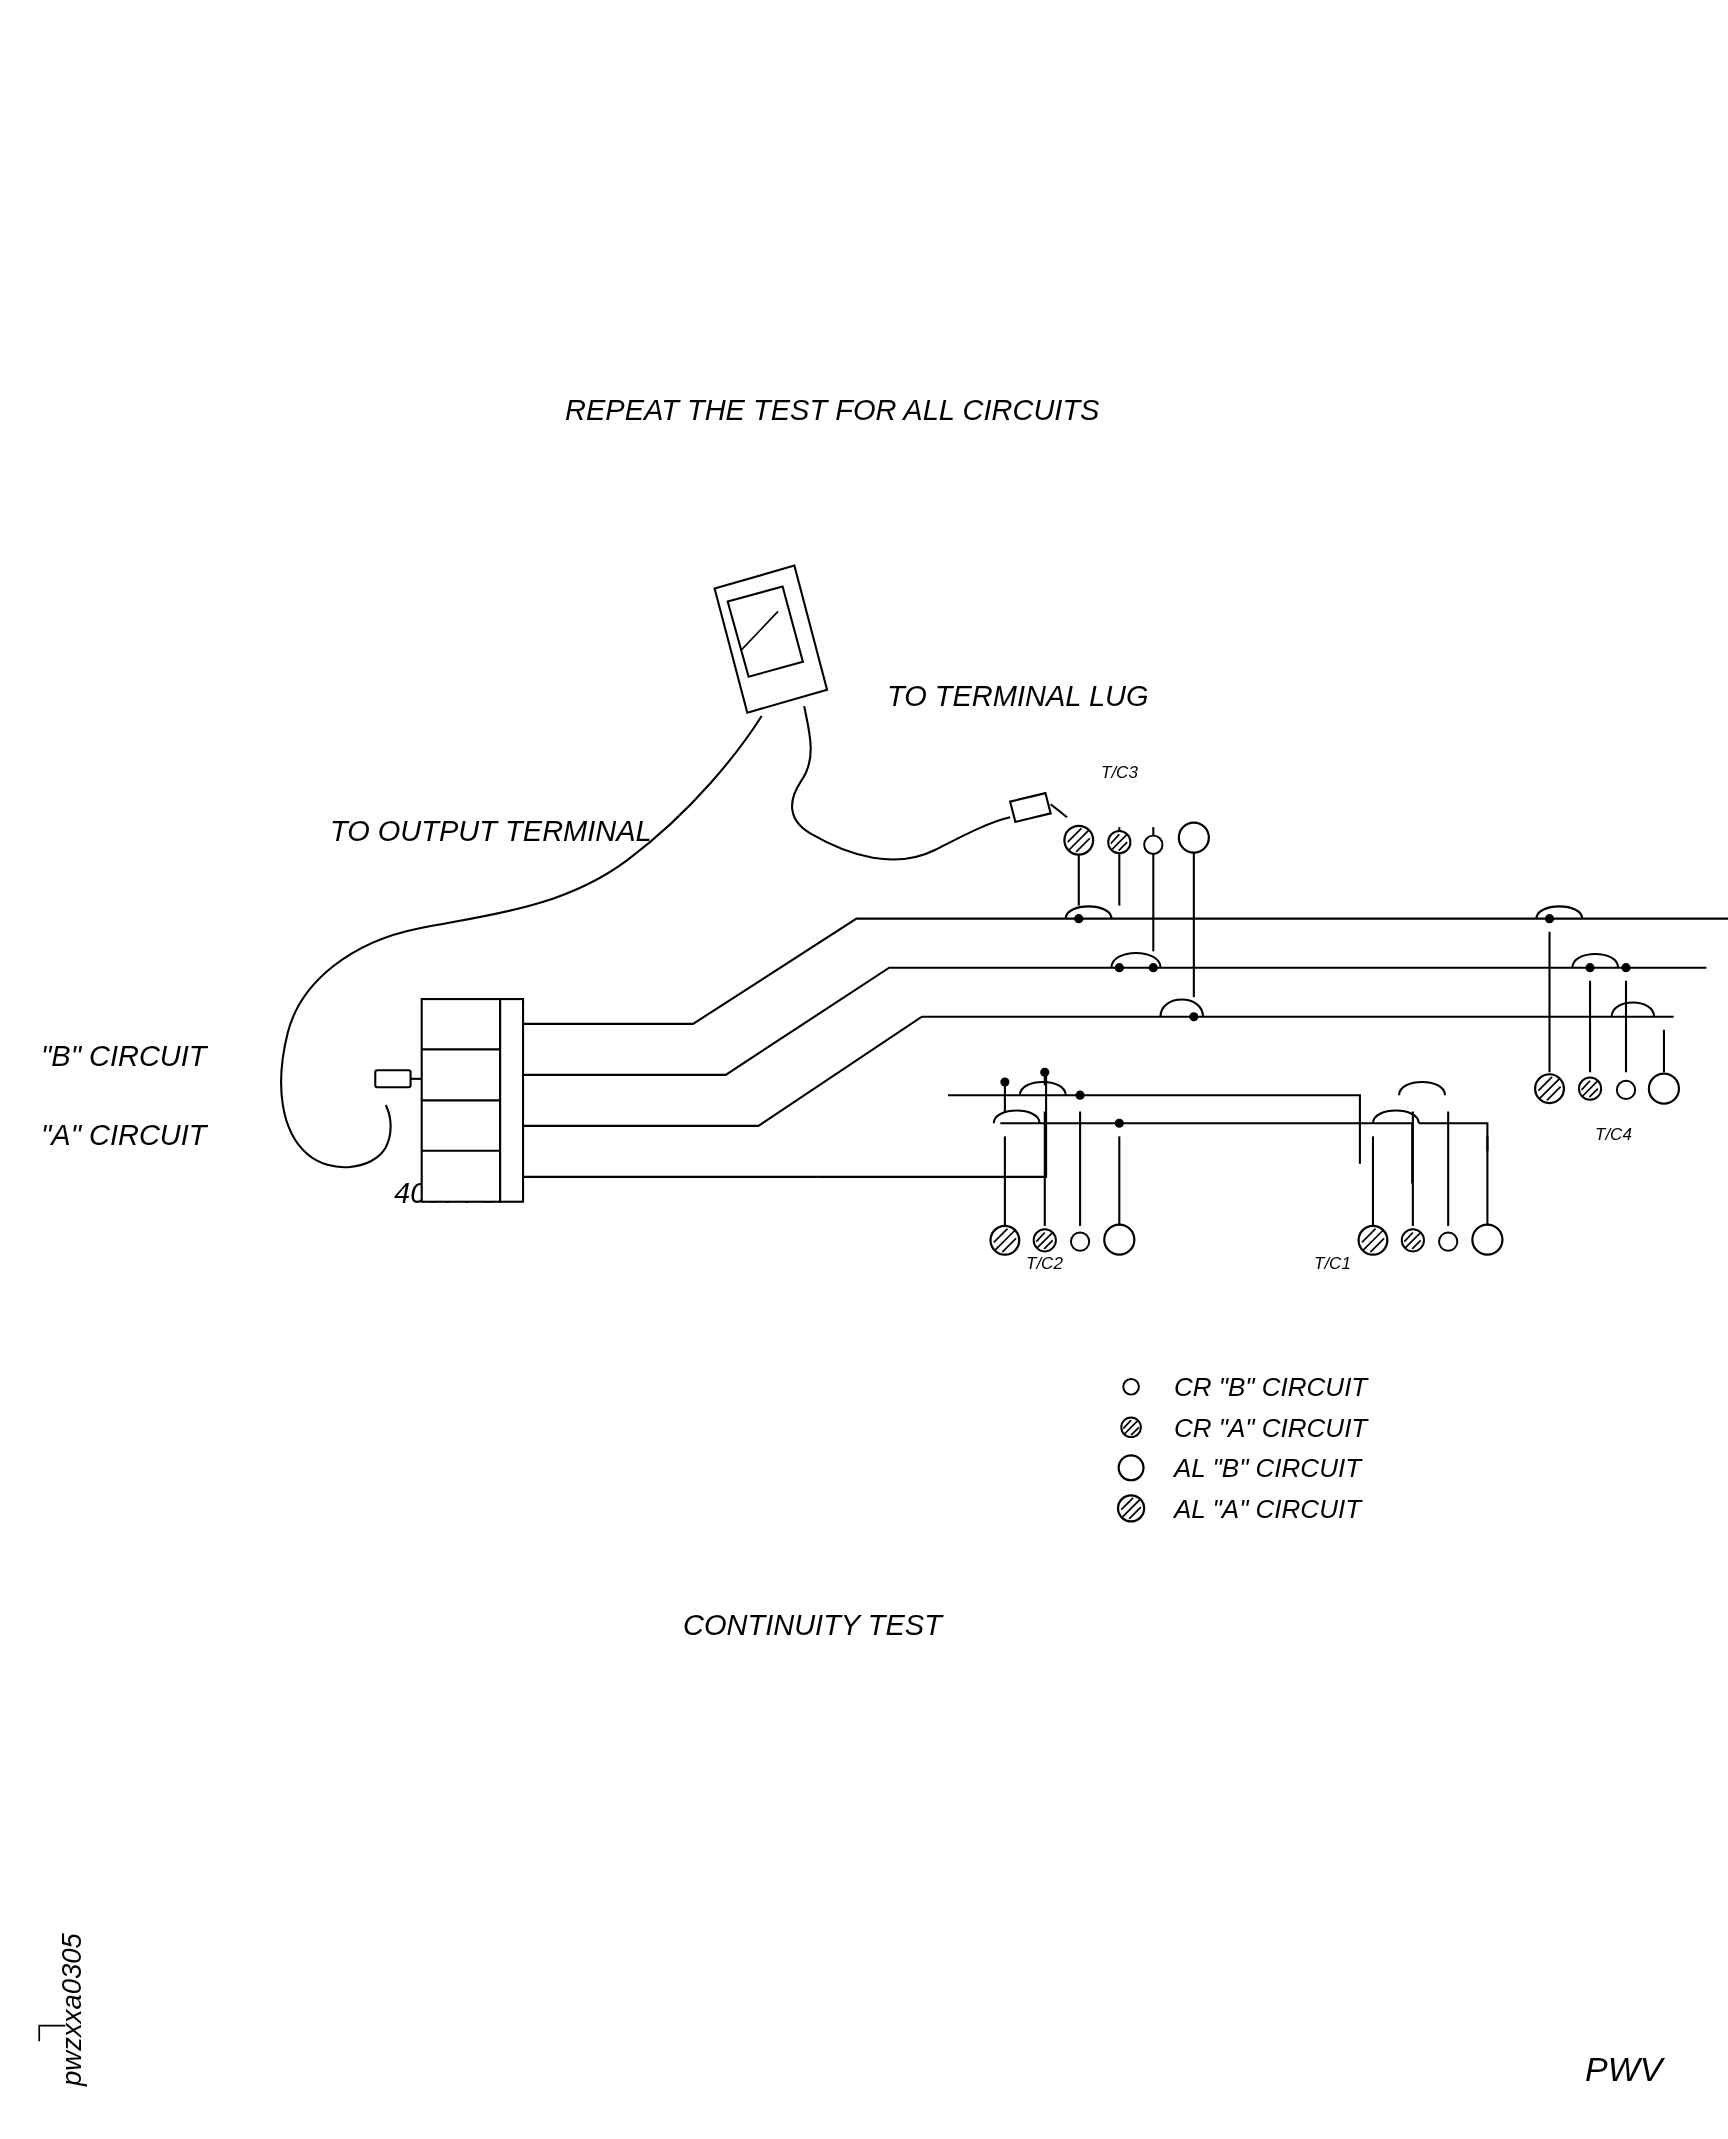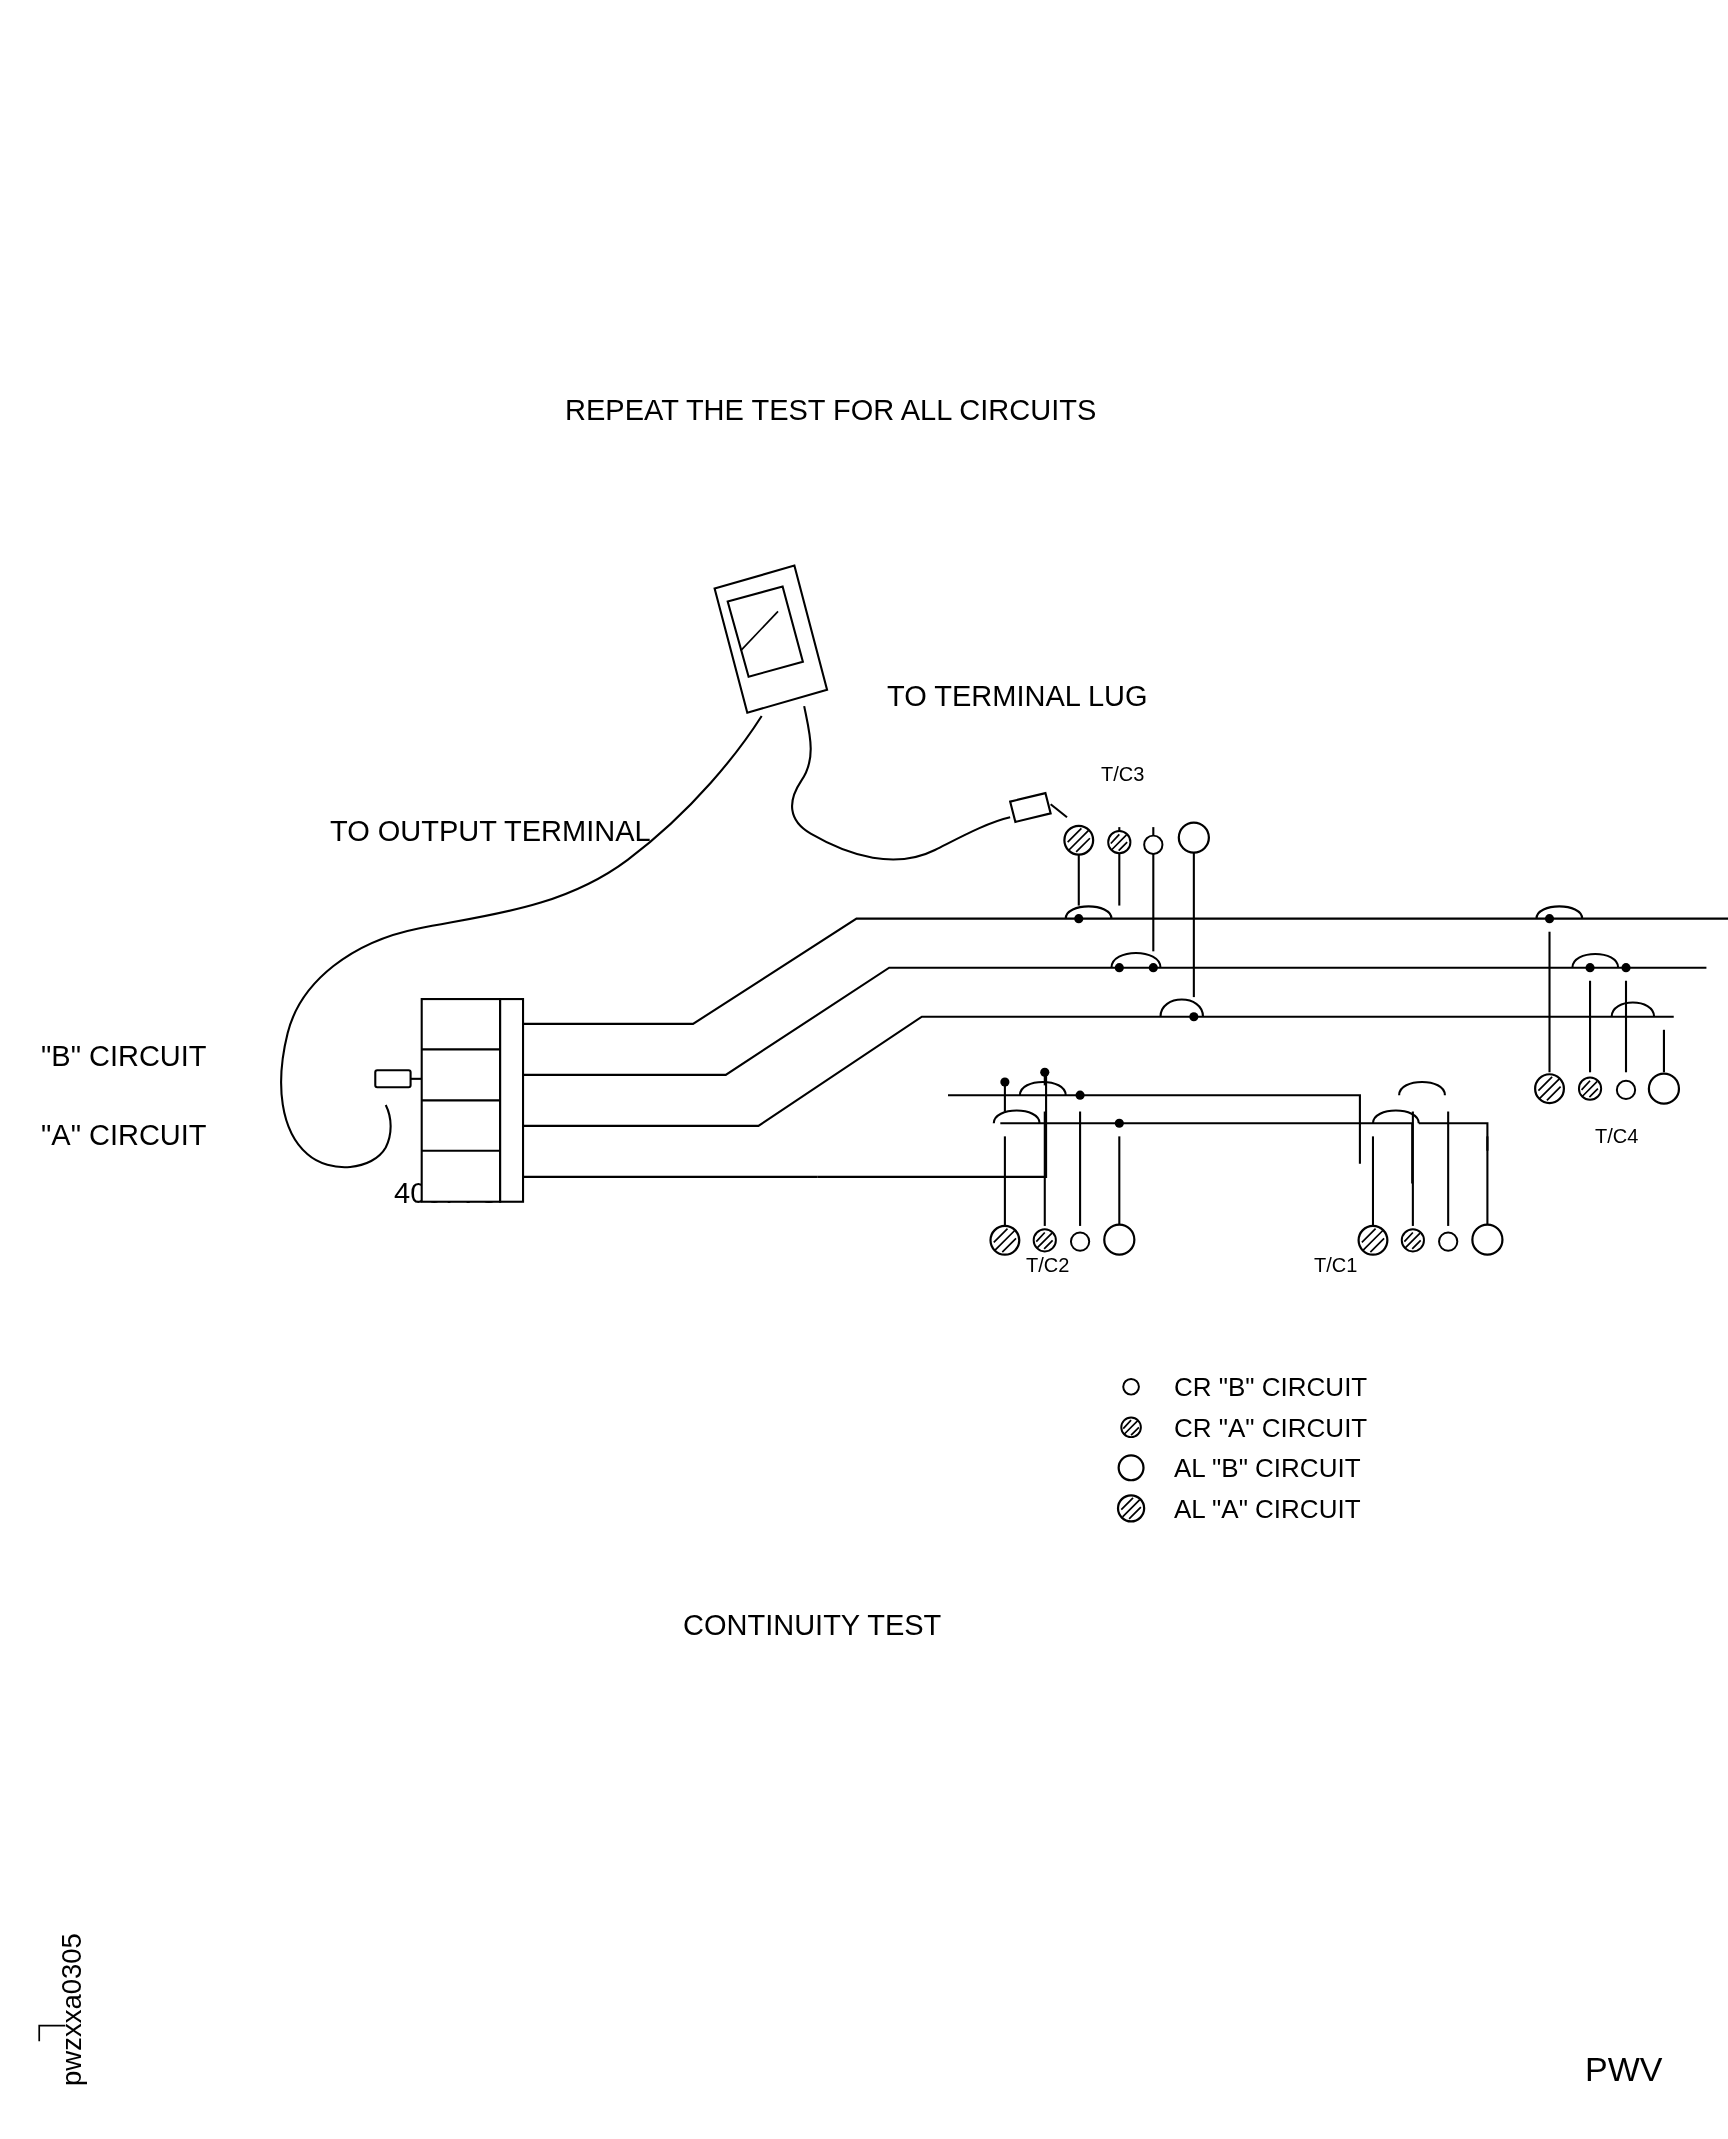--- a/index.html
+++ b/index.html
@@ -13,20 +13,21 @@
     position: relative;
     font-family: "Liberation Sans", sans-serif;
     color: #000000;
     overflow: hidden;
   }
   #sheet {
     position: absolute;
     left: 0; top: 0;
     width: 1728px;
     height: 1676px;
+    font-style: italic;
   }
   .lbl {
     position: absolute;
     white-space: nowrap;
     font-family: "Liberation Sans", sans-serif;
     color: #000;
     line-height: 1;
   }
   .t-title {
     font-size: 29px;
@@ -34,21 +35,21 @@
   .t-main {
     font-size: 29px;
   }
   .t-small {
     font-size: 26px;
   }
   .t-legend {
     font-size: 26px;
   }
   .t-term {
-    font-size: 20px;
+    font-size: 17px;
   }
   .t-corner {
     font-size: 34px;
   }
   .t-side {
     font-size: 27.5px;
     transform-origin: 0 0;
     transform: rotate(-90deg);
   }
   svg {

